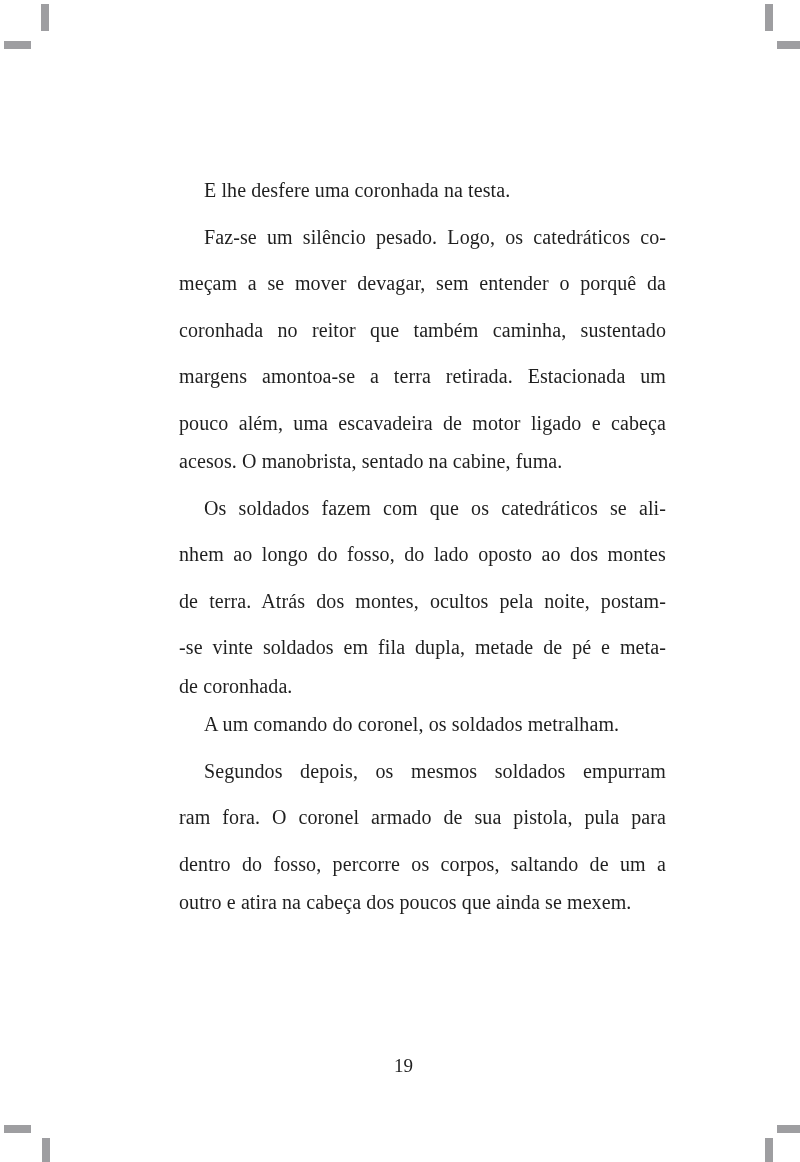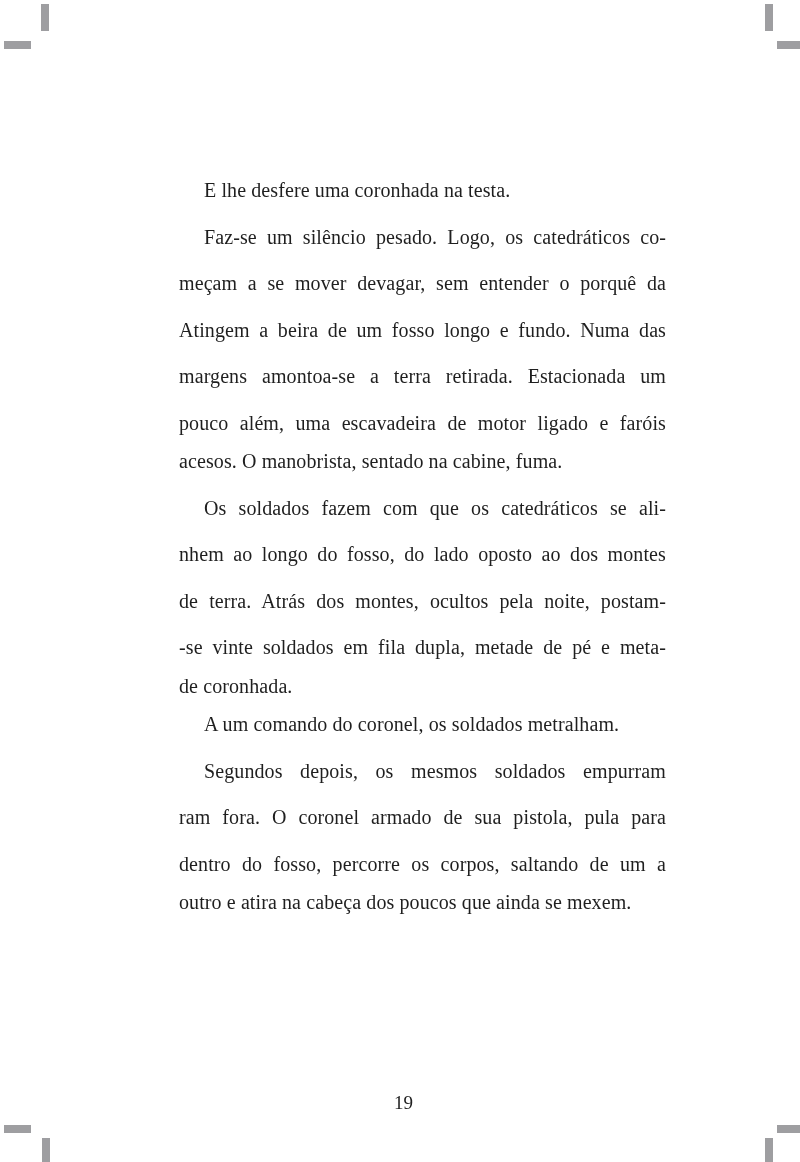--- a/index.html
+++ b/index.html
@@ -39,21 +39,21 @@
   .text-line.justified {
     white-space: normal;
     text-align: justify;
     text-align-last: justify;
     margin-top: 8px;
   }
   .text-line.first { text-indent: 25px; }
   
   .page-number {
     position: absolute;
-    left: 37px; top: 1080px;
+    left: 37px; top: 1043px;
     width: 725px;
     text-align: center;
     color: #1f1f1f;
     font-size: 19px;
     line-height: 30px;
   }
 </style>
 </head>
 <body>
 
@@ -65,23 +65,23 @@
   <div class="crop tr-h"></div>
   <div class="crop bl-h"></div>
   <div class="crop bl-v"></div>
   <div class="crop br-h"></div>
   <div class="crop br-v"></div>
 
   <div class="text-block">
       <div class="text-line first">E lhe desfere uma coronhada na testa.</div>
       <div class="text-line first justified">Faz-se um silêncio pesado. Logo, os catedráticos co-</div>
       <div class="text-line justified">meçam a se mover devagar, sem entender o porquê da</div>
-      <div class="text-line justified">Atingem a beira de um fosso longo e fundo. Numa das</div>
+      <div class="text-line justified">coronhada no reitor que também caminha, sustentado</div>
       <div class="text-line justified">margens amontoa-se a terra retirada. Estacionada um</div>
-      <div class="text-line justified">pouco além, uma escavadeira de motor ligado e faróis</div>
+      <div class="text-line justified">pouco além, uma escavadeira de motor ligado e cabeça</div>
       <div class="text-line">acesos. O manobrista, sentado na cabine, fuma.</div>
       <div class="text-line first justified">Os soldados fazem com que os catedráticos se ali-</div>
       <div class="text-line justified">nhem ao longo do fosso, do lado oposto ao dos montes</div>
       <div class="text-line justified">de terra. Atrás dos montes, ocultos pela noite, postam-</div>
       <div class="text-line justified">-se vinte soldados em fila dupla, metade de pé e meta-</div>
       <div class="text-line">de coronhada.</div>
       <div class="text-line first">A um comando do coronel, os soldados metralham.</div>
       <div class="text-line first justified">Segundos depois, os mesmos soldados empurram</div>
       <div class="text-line justified">ram fora. O coronel armado de sua pistola, pula para</div>
       <div class="text-line justified">dentro do fosso, percorre os corpos, saltando de um a</div>

